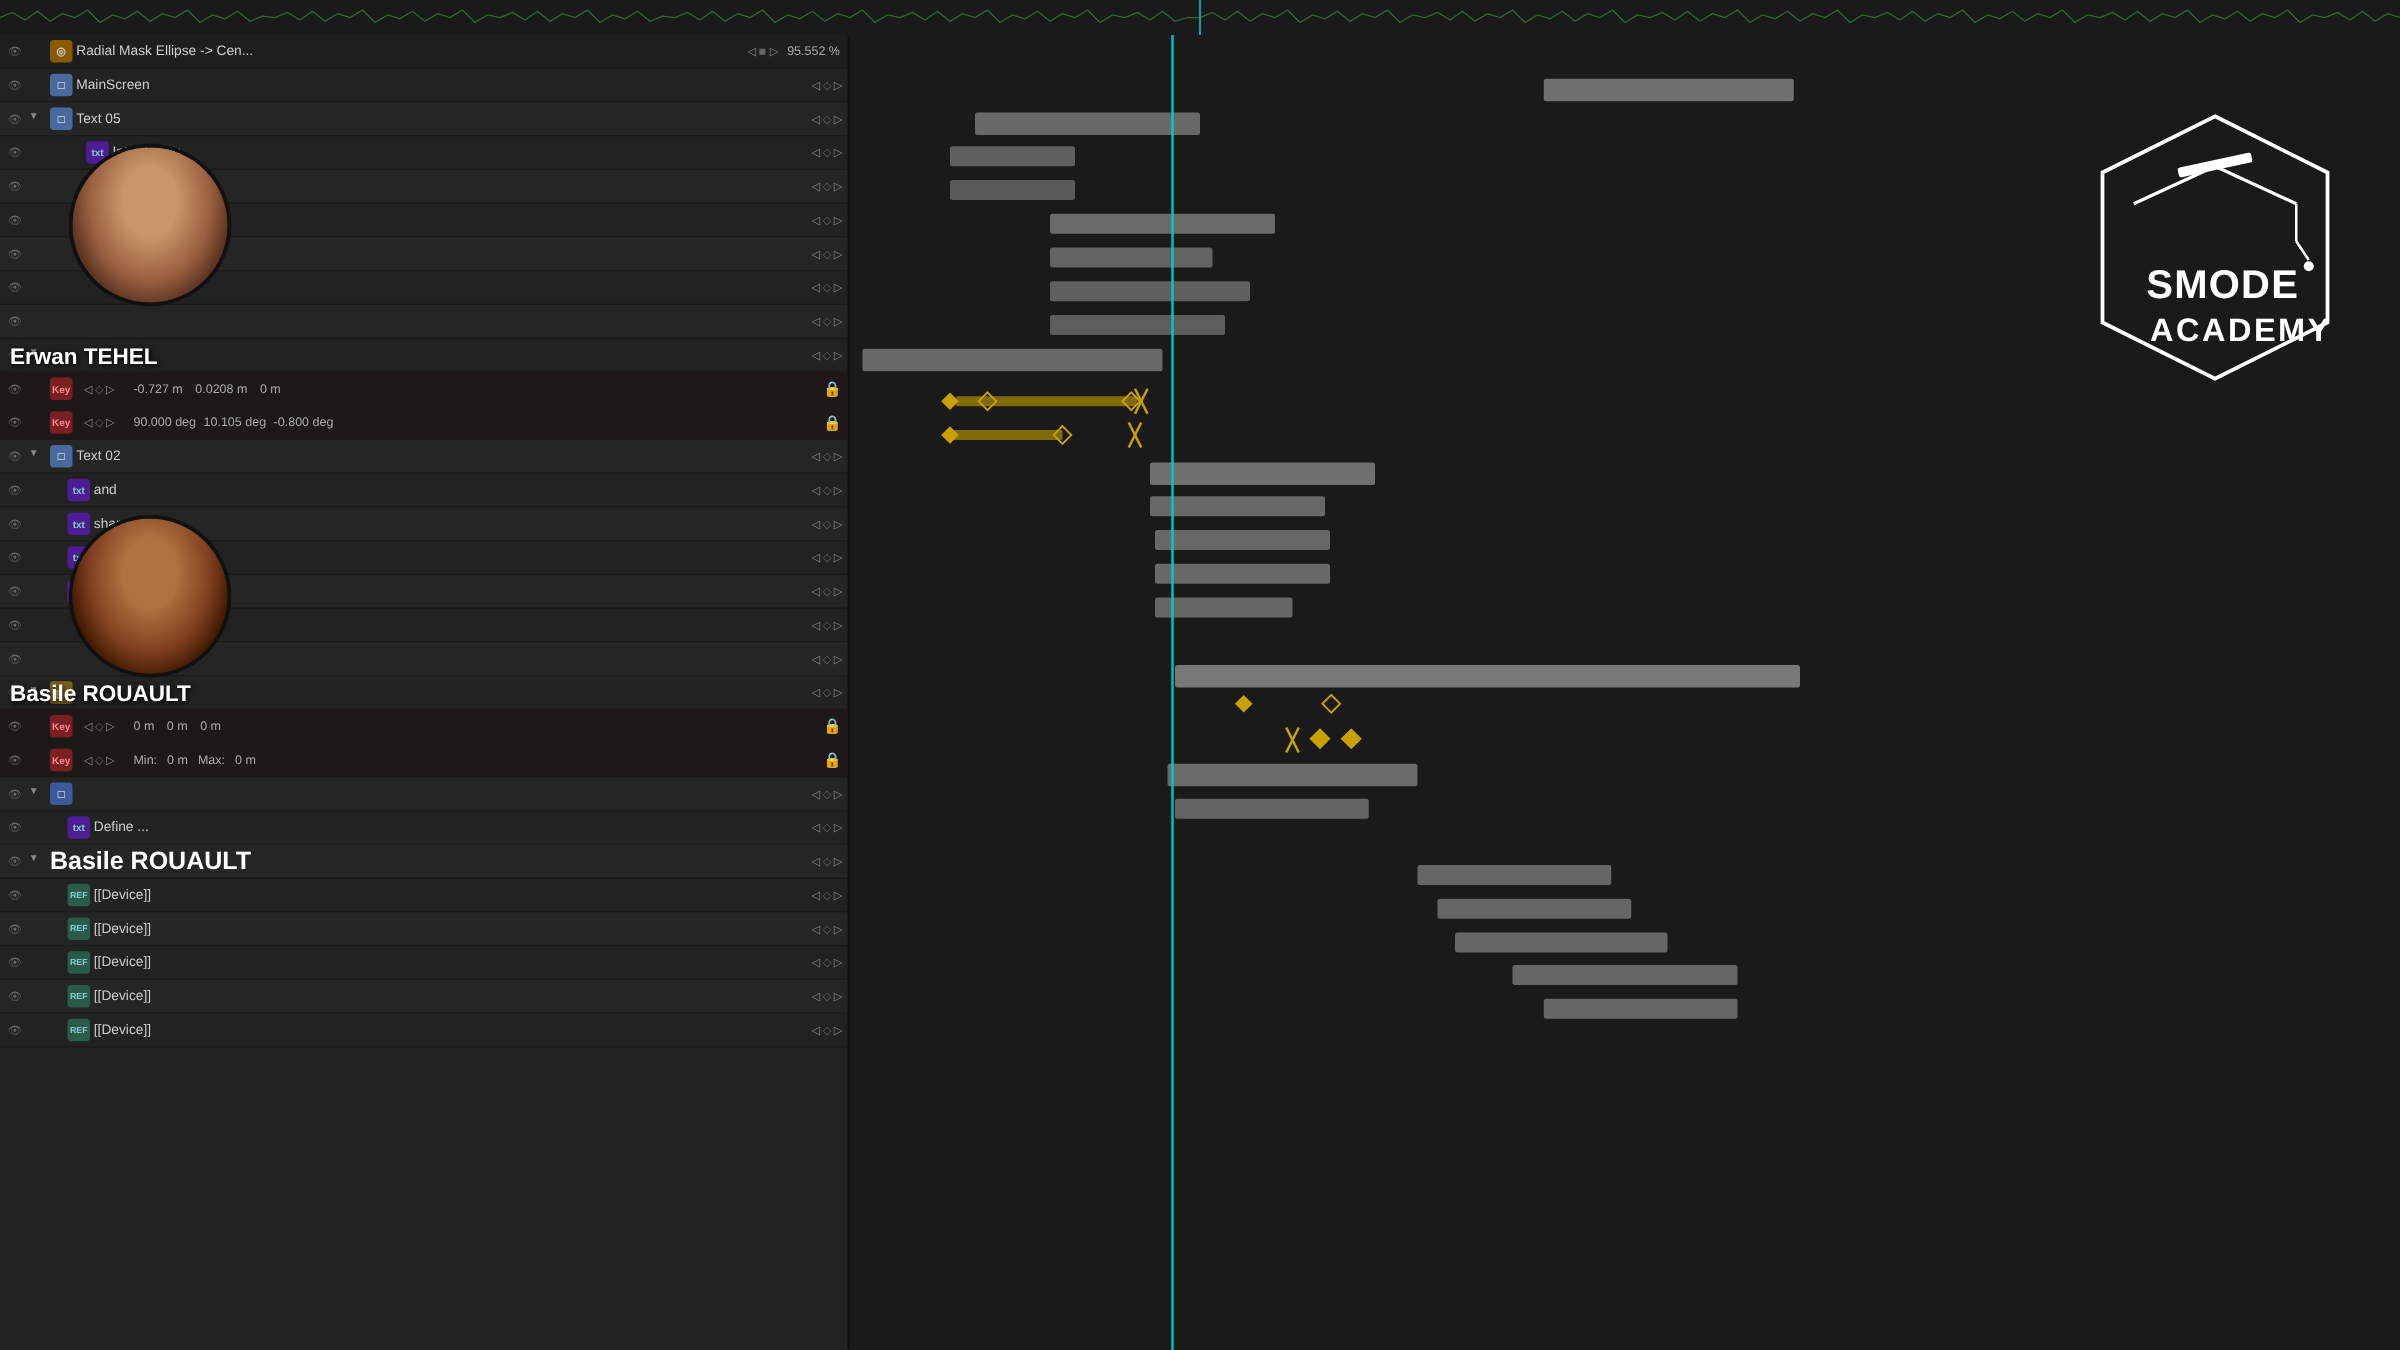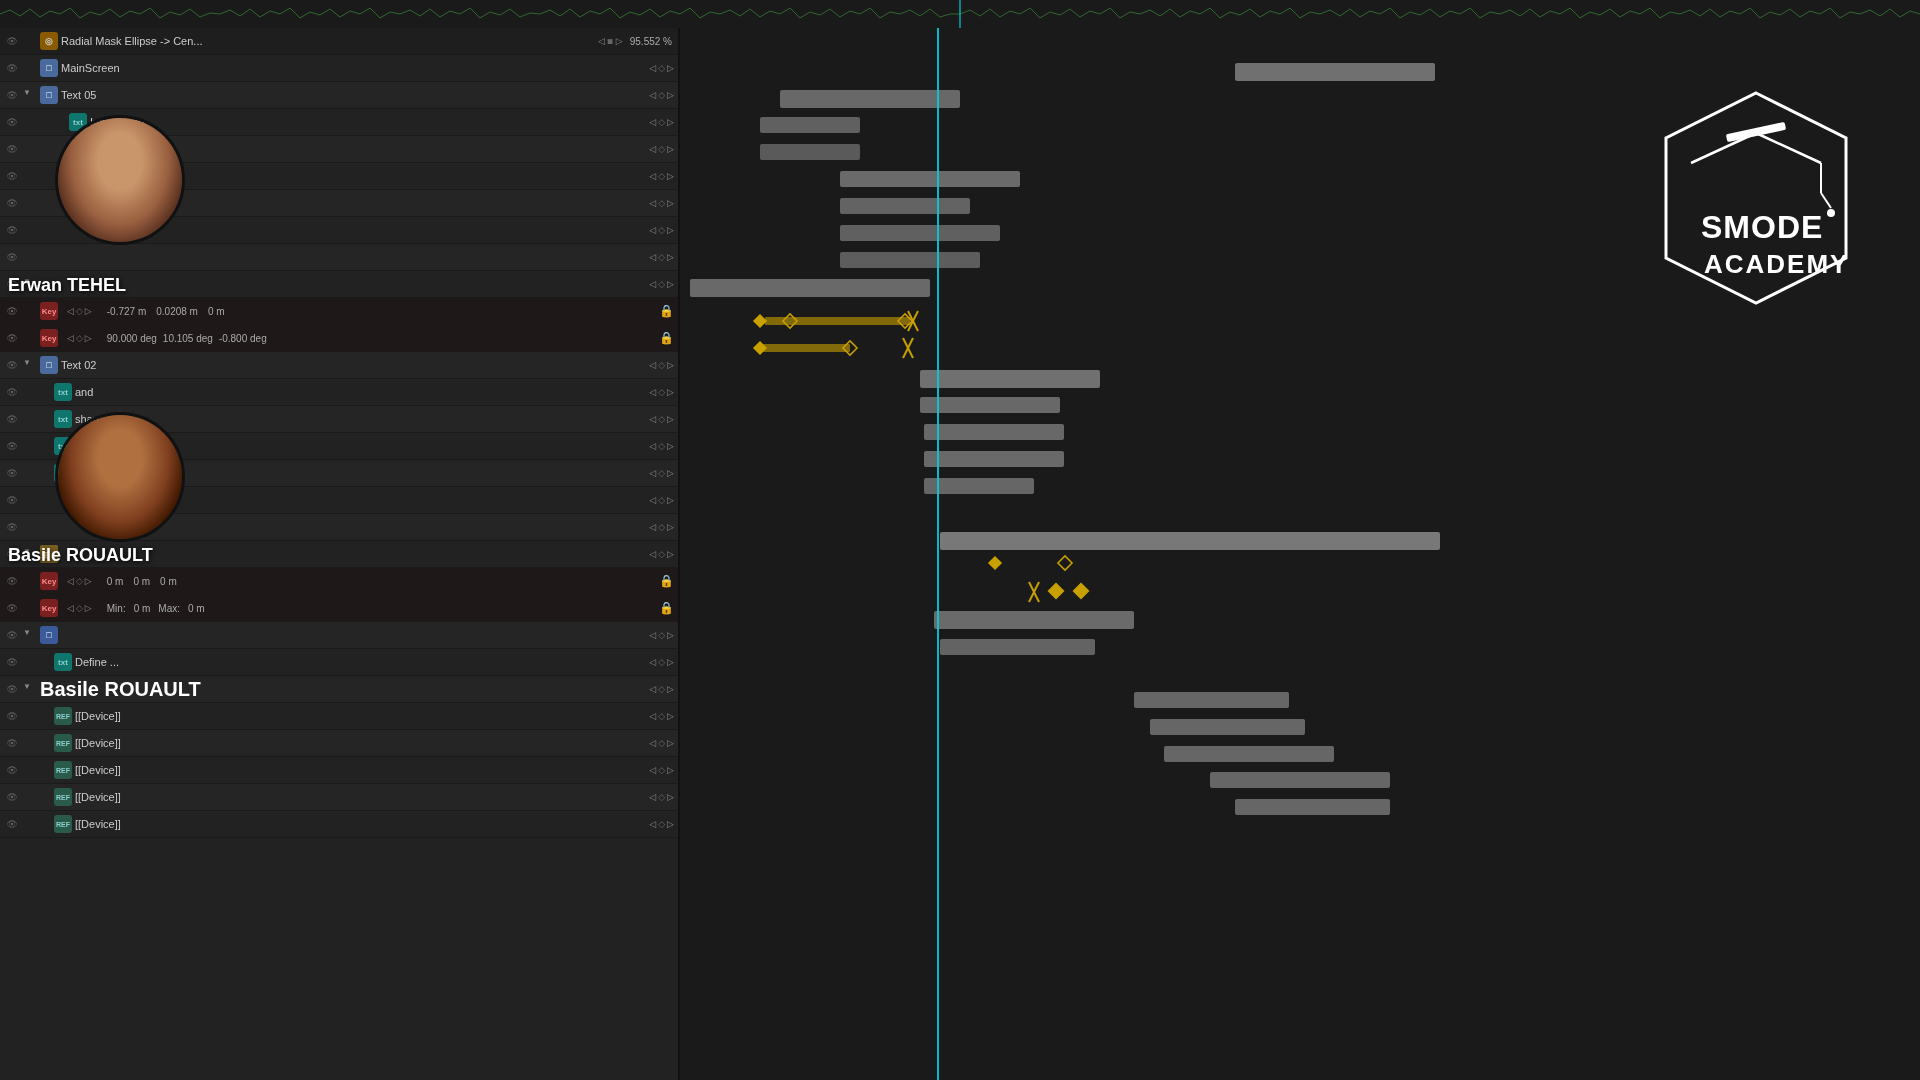--- a/index.html
+++ b/index.html
@@ -45,21 +45,21 @@
     }
     .track-icon {
       width: 18px; height: 18px;
       border-radius: 3px;
       display: flex; align-items: center; justify-content: center;
       font-size: 9px;
       font-weight: bold;
       flex-shrink: 0;
     }
     .track-icon.folder { background: #4a6a9e; color: white; }
-    .track-icon.txt { background: #0f766e; color: #8cc; font-size: 8px; }
+    .track-icon.txt { background: #4c1d95; color: #8cc; font-size: 8px; }
     .track-icon.ref { background: #3a7a5a; color: #8cc; font-size: 8px; }
     .track-icon.key { background: #8a3a3a; color: #ff8888; font-size: 8px; }
     .track-icon.orange { background: #8a5a00; }
 
     .track-name {
       flex: 1;
       color: #ccc;
       font-size: 11px;
       white-space: nowrap;
       overflow: hidden;
@@ -493,21 +493,21 @@
           <span style="color:#888;font-size:9px;">▷</span>
         </div>
       </div>
 
     </div>
 
     <div style="flex:1; background:#1a1a1a; position:relative; overflow:hidden;">
 
       <div style="position:absolute;top:0;bottom:0;left:257px;width:2px;background:#00ccdd;z-index:30;opacity:0.9;"></div>
 
-      <div style="position:absolute;top:55px;right:44px;z-index:20;">
+      <div style="position:absolute;top:55px;right:28px;z-index:20;">
         <svg width="240" height="240" viewBox="0 0 240 240">
 
           <polygon points="120,10 210,55 210,175 120,220 30,175 30,55" fill="#1a1a1a" stroke="white" stroke-width="3"></polygon>
 
           <line x1="55" y1="80" x2="120" y2="50" stroke="white" stroke-width="2.5"></line>
           <line x1="120" y1="50" x2="185" y2="80" stroke="white" stroke-width="2.5"></line>
           <rect x="90" y="45" width="60" height="8" rx="2" fill="white" transform="rotate(-12,120,49)"></rect>
 
           <line x1="185" y1="80" x2="185" y2="110" stroke="white" stroke-width="2"></line>
           <line x1="185" y1="110" x2="195" y2="125" stroke="white" stroke-width="2"></line>

